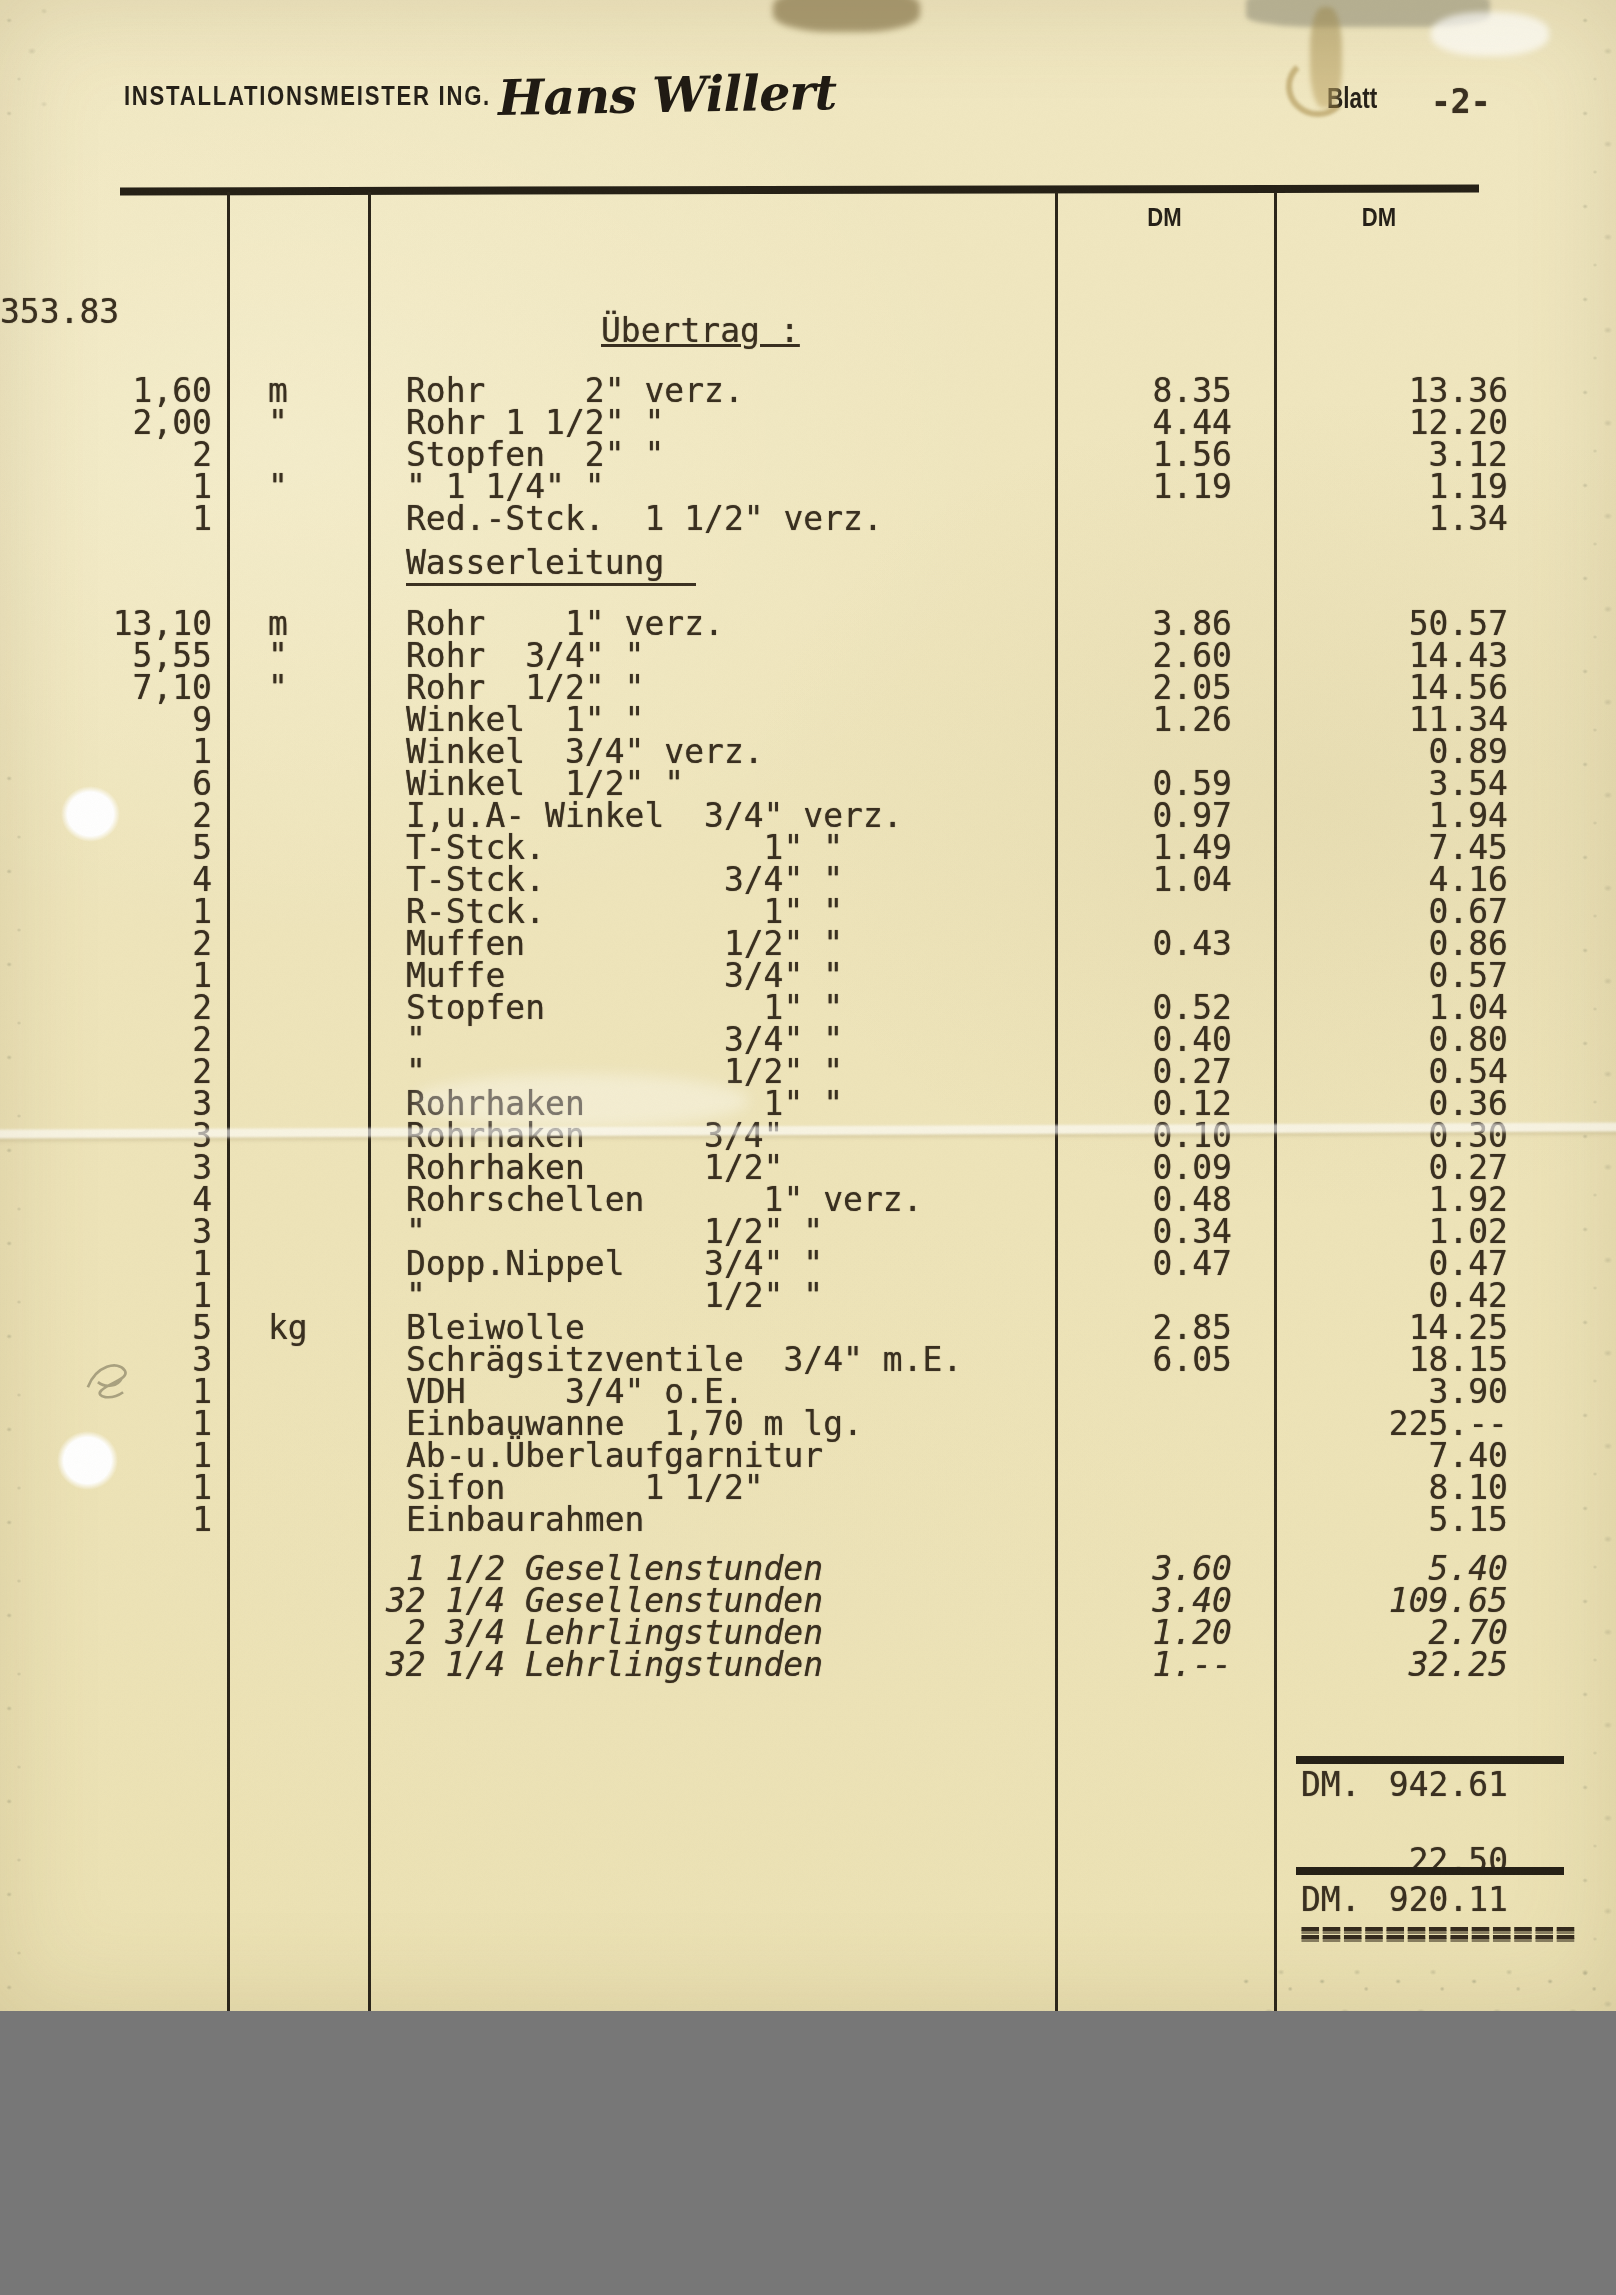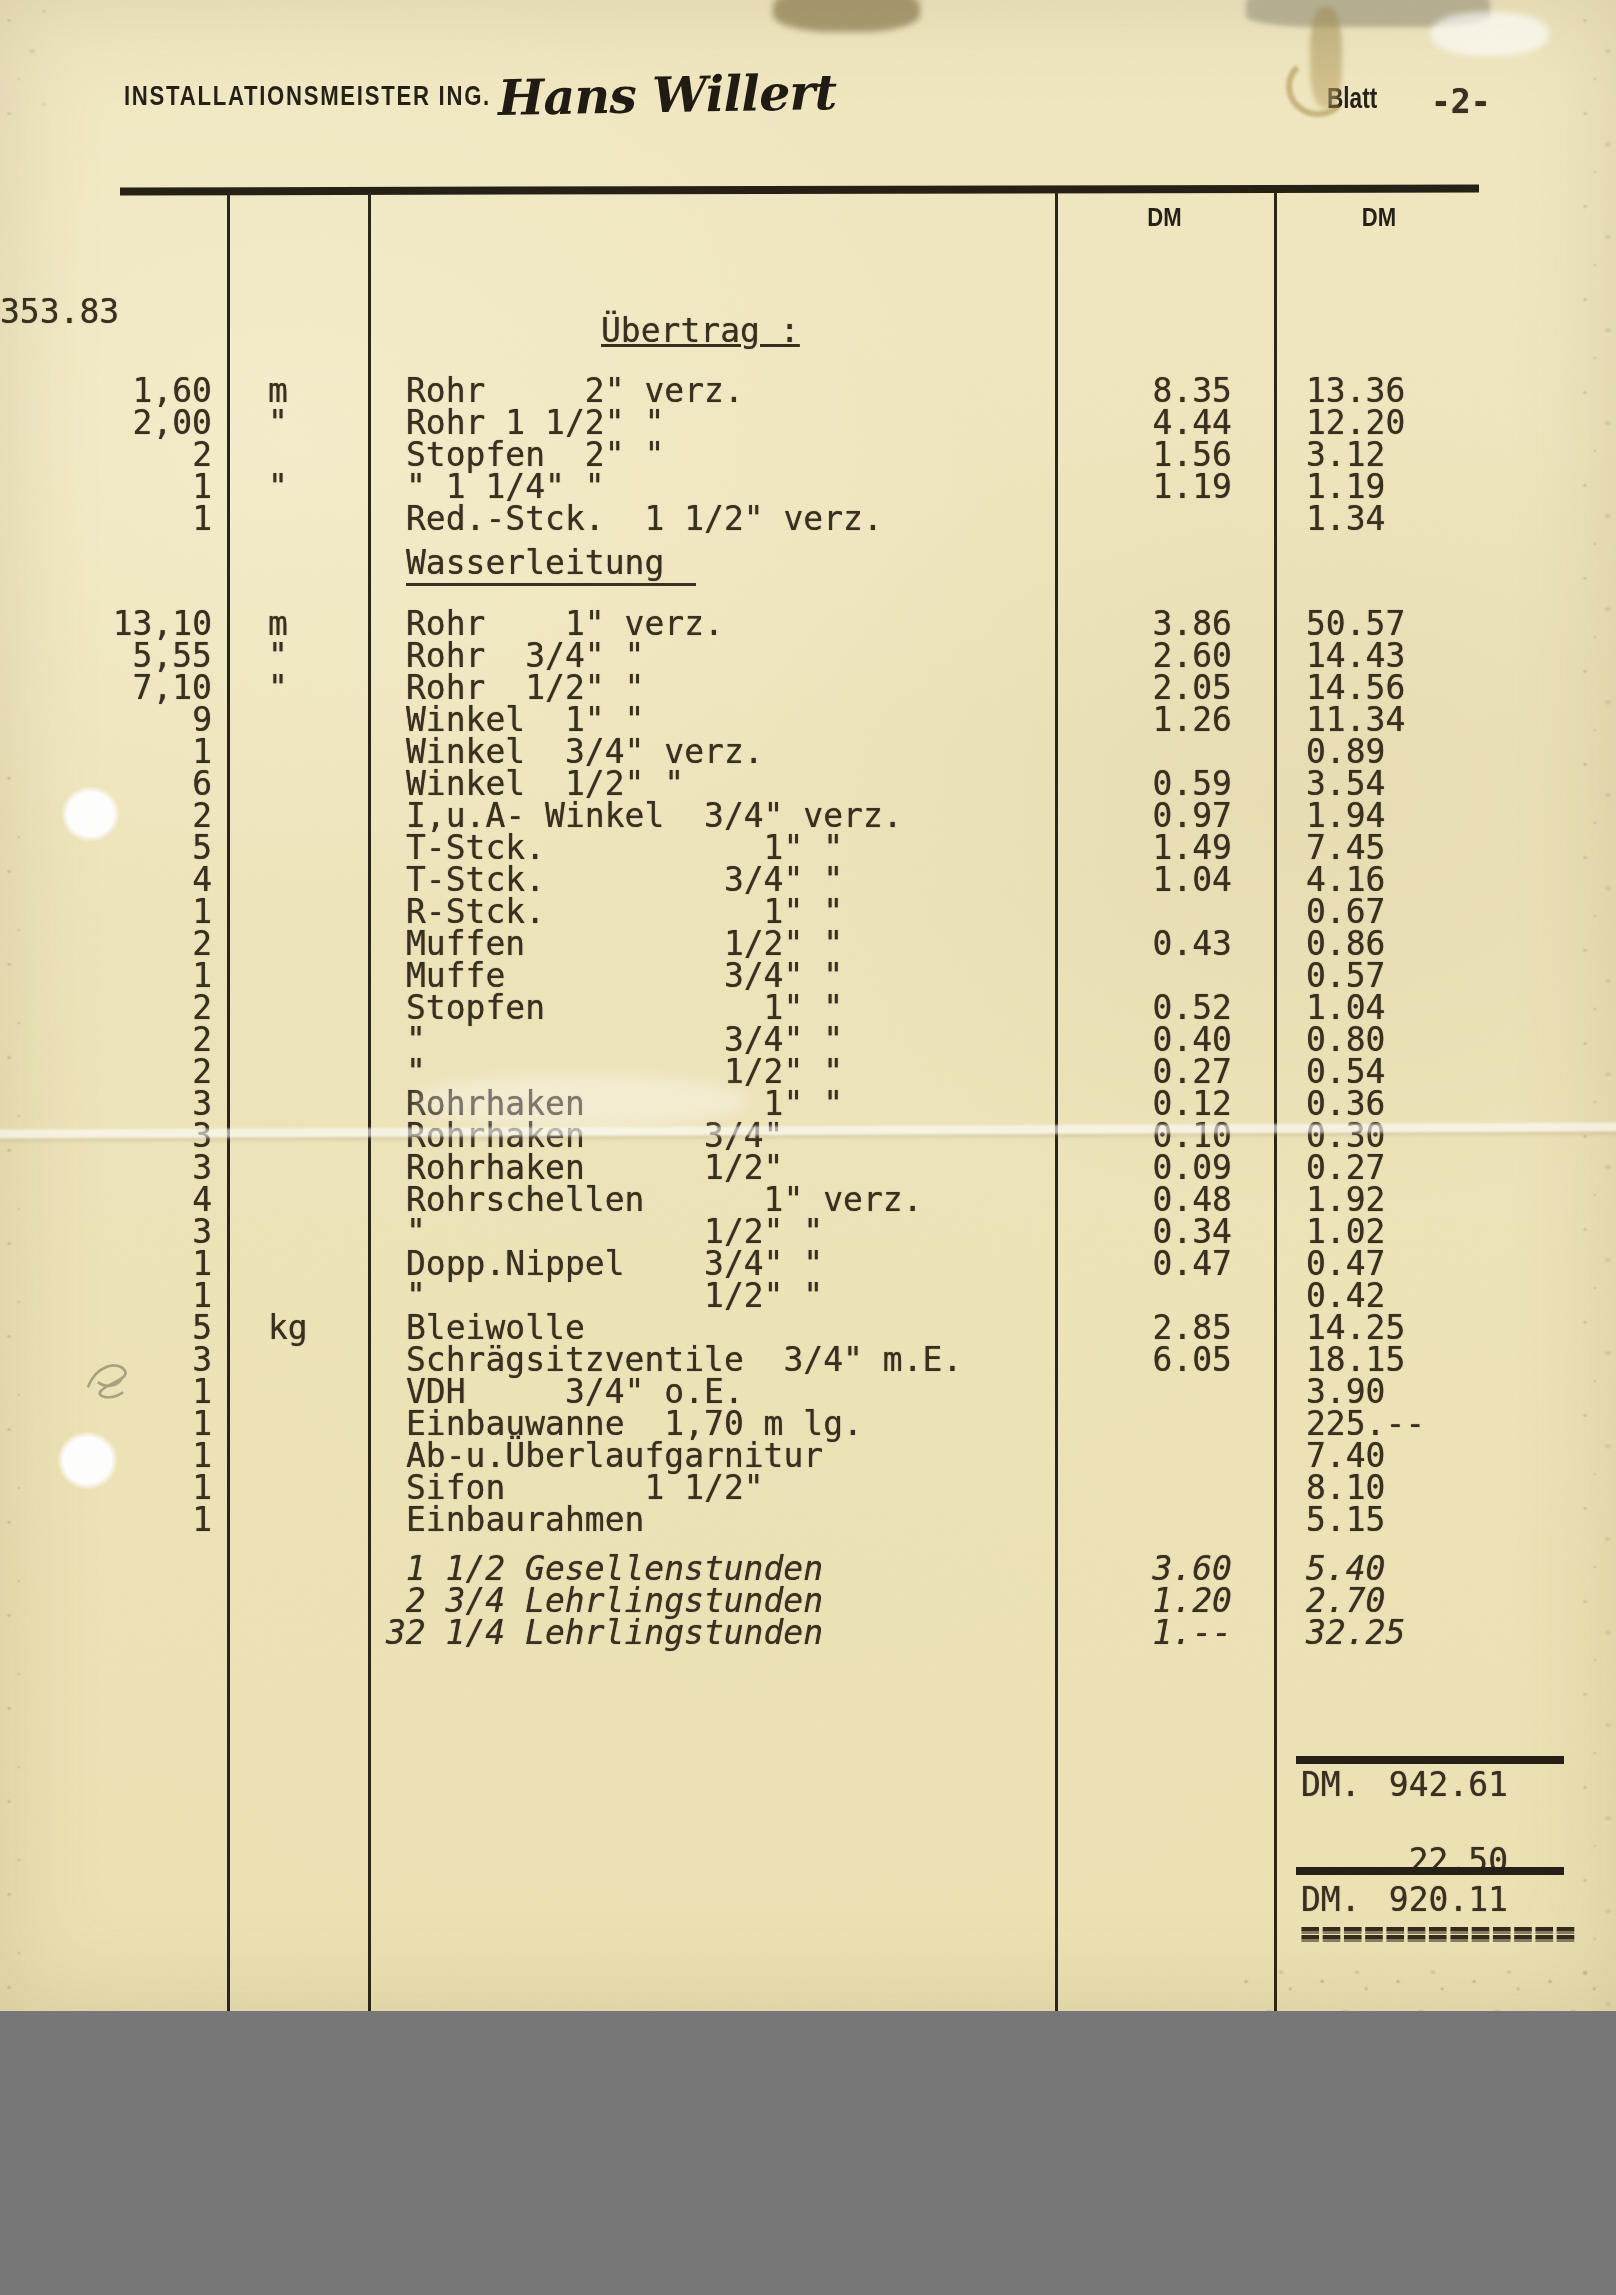--- a/index.html
+++ b/index.html
@@ -49,21 +49,21 @@
   
   .typed{font-size:33px;line-height:32px;text-shadow:0 0 1px rgba(55,45,30,.75);color:#382e1f;}
   #flow{position:absolute;left:0;top:296px;width:1616px;}
   .row{position:relative;height:32px;}
   .row span{position:absolute;white-space:pre;}
   .qty{left:71px;width:141px;text-align:right;}
   .unit{left:268px;width:93px;text-align:left;}
   .desc{left:406px;}
   .desc-labor{left:386px;}
   .price{left:1064px;width:168px;text-align:right;}
-  .total{left:1306px;width:202px;}
+  .total{left:1306px;width:202px;text-align:right;}
   #carry{position:relative;height:32px;margin-bottom:47px;}
   #carry .carry-label{position:absolute;left:601px;top:18.5px;white-space:pre;text-decoration:underline;}
   #carry .total{top:-1.7px;}
   .section{position:relative;}
   .section-labor{margin-top:17px;font-style:italic;}
   .section-heading{position:relative;margin-top:11.8px;height:61px;}
   .section-heading span{display:inline-block;margin-left:406px;border-bottom:3.4px solid #3a3020;padding:0 32px 4px 0;}
   
   .rule{position:absolute;left:1296px;width:268px;height:7.6px;background:#241f15;}
   #rule-subtotal{top:1756px;}
@@ -335,20 +335,25 @@
           <span class="total">5.15</span>
         </div>
       </div>
       <div class="section section-labor">
         <div class="row">
           <span class="desc desc-labor"> 1 1/2 Gesellenstunden</span>
           <span class="price">3.60</span>
           <span class="total">5.40</span>
         </div>
         <div class="row">
+          <span class="desc desc-labor">32 1/4 Gesellenstunden</span>
+          <span class="price">3.40</span>
+          <span class="total">109.65</span>
+        </div>
+        <div class="row">
           <span class="desc desc-labor"> 2 3/4 Lehrlingstunden</span>
           <span class="price">1.20</span>
           <span class="total">2.70</span>
         </div>
         <div class="row">
           <span class="desc desc-labor">32 1/4 Lehrlingstunden</span>
           <span class="price">1.--</span>
           <span class="total">32.25</span>
         </div>
       </div>

